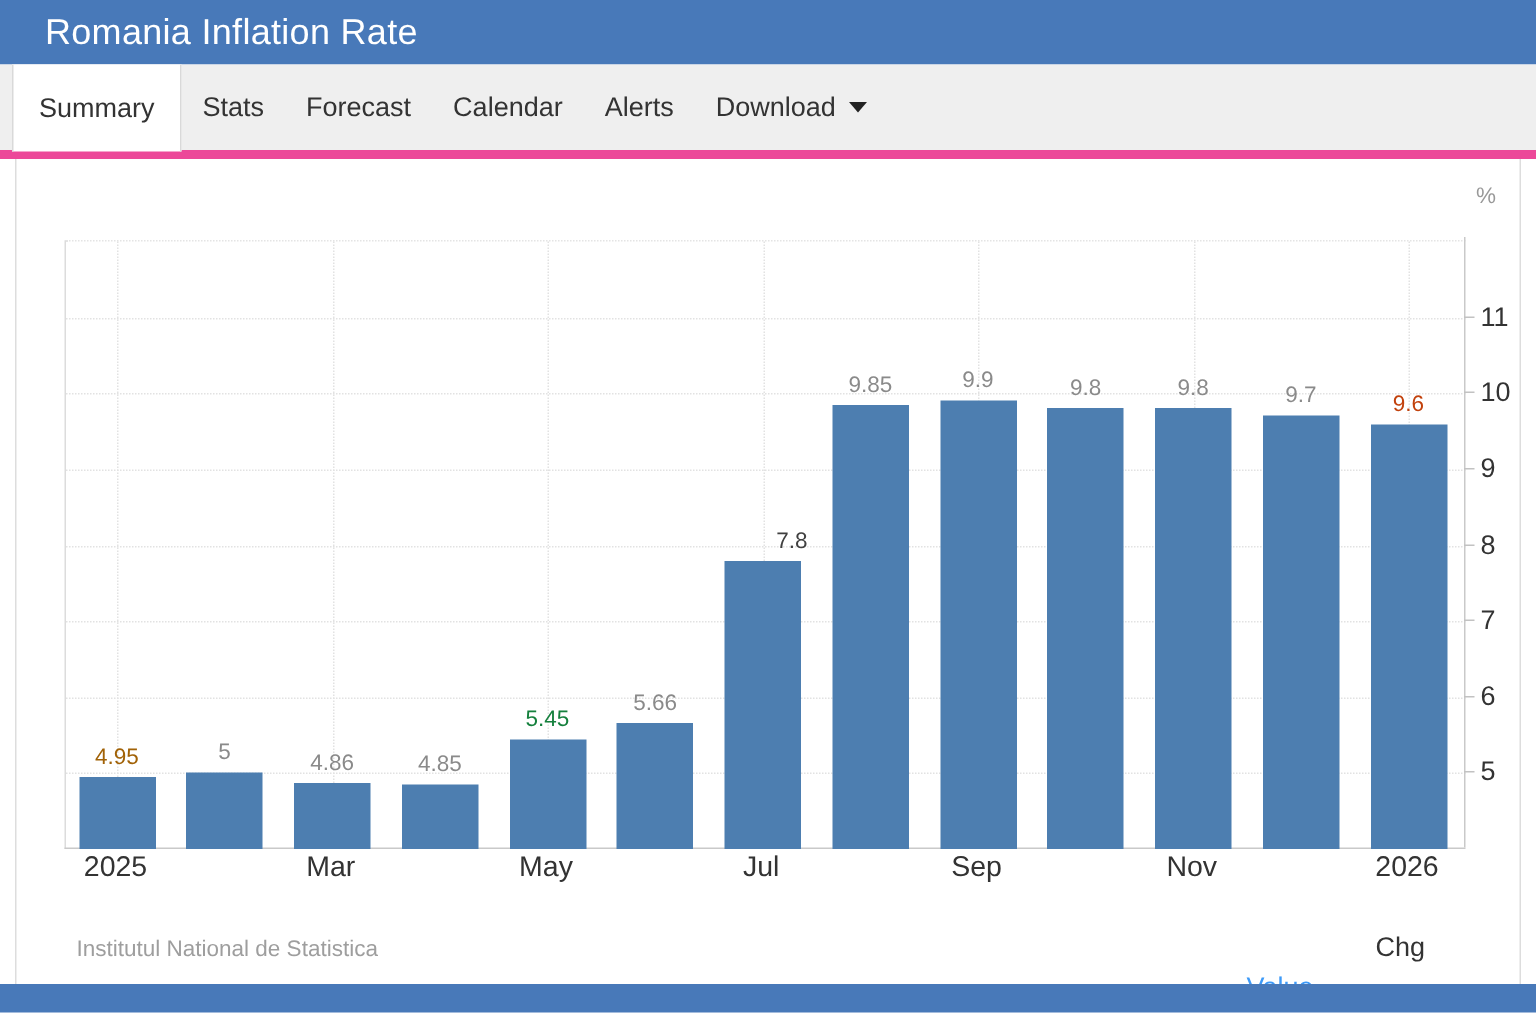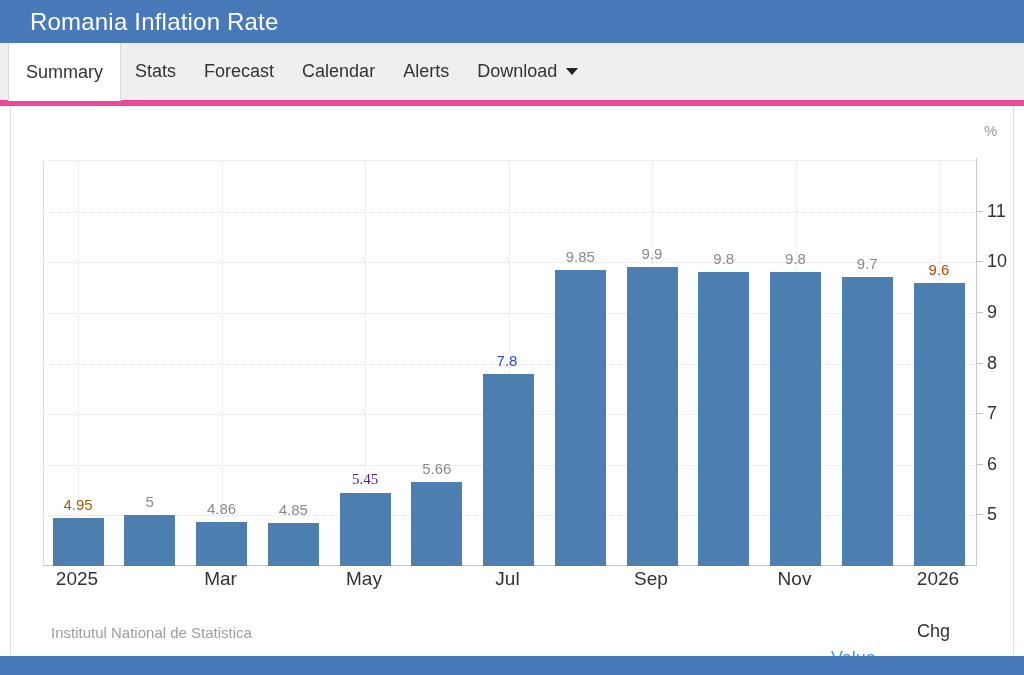--- a/index.html
+++ b/index.html
@@ -106,25 +106,25 @@
         <div class="gridline-v" style="left: 895px;"></div>
         <div class="bar" style="left: 8.5px; top: 356.906px; width: 51px; height: 48.0938px; background: rgb(77, 126, 176);"></div>
         <div class="bar-label" style="left: 2px; top: 334.906px; color: #a16207;">4.95</div>
         <div class="bar" style="left: 80.25px; top: 354.375px; width: 51px; height: 50.625px; background: rgb(77, 126, 176);"></div>
         <div class="bar-label" style="left: 73.75px; top: 332.375px; color: rgb(138, 138, 138);">5</div>
         <div class="bar" style="left: 152px; top: 361.462px; width: 51px; height: 43.5375px; background: rgb(77, 126, 176);"></div>
         <div class="bar-label" style="left: 145.5px; top: 339.462px; color: rgb(138, 138, 138);">4.86</div>
         <div class="bar" style="left: 223.75px; top: 361.969px; width: 51px; height: 43.0312px; background: rgb(77, 126, 176);"></div>
         <div class="bar-label" style="left: 217.25px; top: 339.969px; color: rgb(138, 138, 138);">4.85</div>
         <div class="bar" style="left: 295.5px; top: 331.594px; width: 51px; height: 73.4062px; background: rgb(77, 126, 176);"></div>
-        <div class="bar-label" style="left: 289px; top: 309.594px; color: #4c1d95; font-family: Liberation Serif, serif;">5.45</div>
+        <div class="bar-label" style="left: 289px; top: 309.594px; color: #15803d;">5.45</div>
         <div class="bar" style="left: 367.25px; top: 320.962px; width: 51px; height: 84.0375px; background: rgb(77, 126, 176);"></div>
         <div class="bar-label" style="left: 360.75px; top: 298.962px; color: rgb(138, 138, 138);">5.66</div>
         <div class="bar" style="left: 439px; top: 212.625px; width: 51px; height: 192.375px; background: rgb(77, 126, 176);"></div>
-        <div class="bar-label" style="left: 431px; top: 190.625px; color: #1d4ed8;">7.8</div>
+        <div class="bar-label" style="left: 452px; top: 190.625px; color: #404040;">7.8</div>
         <div class="bar" style="left: 510.75px; top: 108.844px; width: 51px; height: 296.156px; background: rgb(77, 126, 176);"></div>
         <div class="bar-label" style="left: 504.25px; top: 86.8438px; color: rgb(138, 138, 138);">9.85</div>
         <div class="bar" style="left: 582.5px; top: 106.312px; width: 51px; height: 298.688px; background: rgb(77, 126, 176);"></div>
         <div class="bar-label" style="left: 576px; top: 84.3125px; color: rgb(138, 138, 138);">9.9</div>
         <div class="bar" style="left: 654.25px; top: 111.375px; width: 51px; height: 293.625px; background: rgb(77, 126, 176);"></div>
         <div class="bar-label" style="left: 647.75px; top: 89.375px; color: rgb(138, 138, 138);">9.8</div>
         <div class="bar" style="left: 726px; top: 111.375px; width: 51px; height: 293.625px; background: rgb(77, 126, 176);"></div>
         <div class="bar-label" style="left: 719.5px; top: 89.375px; color: rgb(138, 138, 138);">9.8</div>
         <div class="bar" style="left: 797.75px; top: 116.438px; width: 51px; height: 288.562px; background: rgb(77, 126, 176);"></div>
         <div class="bar-label" style="left: 791.25px; top: 94.4375px; color: rgb(138, 138, 138);">9.7</div>

